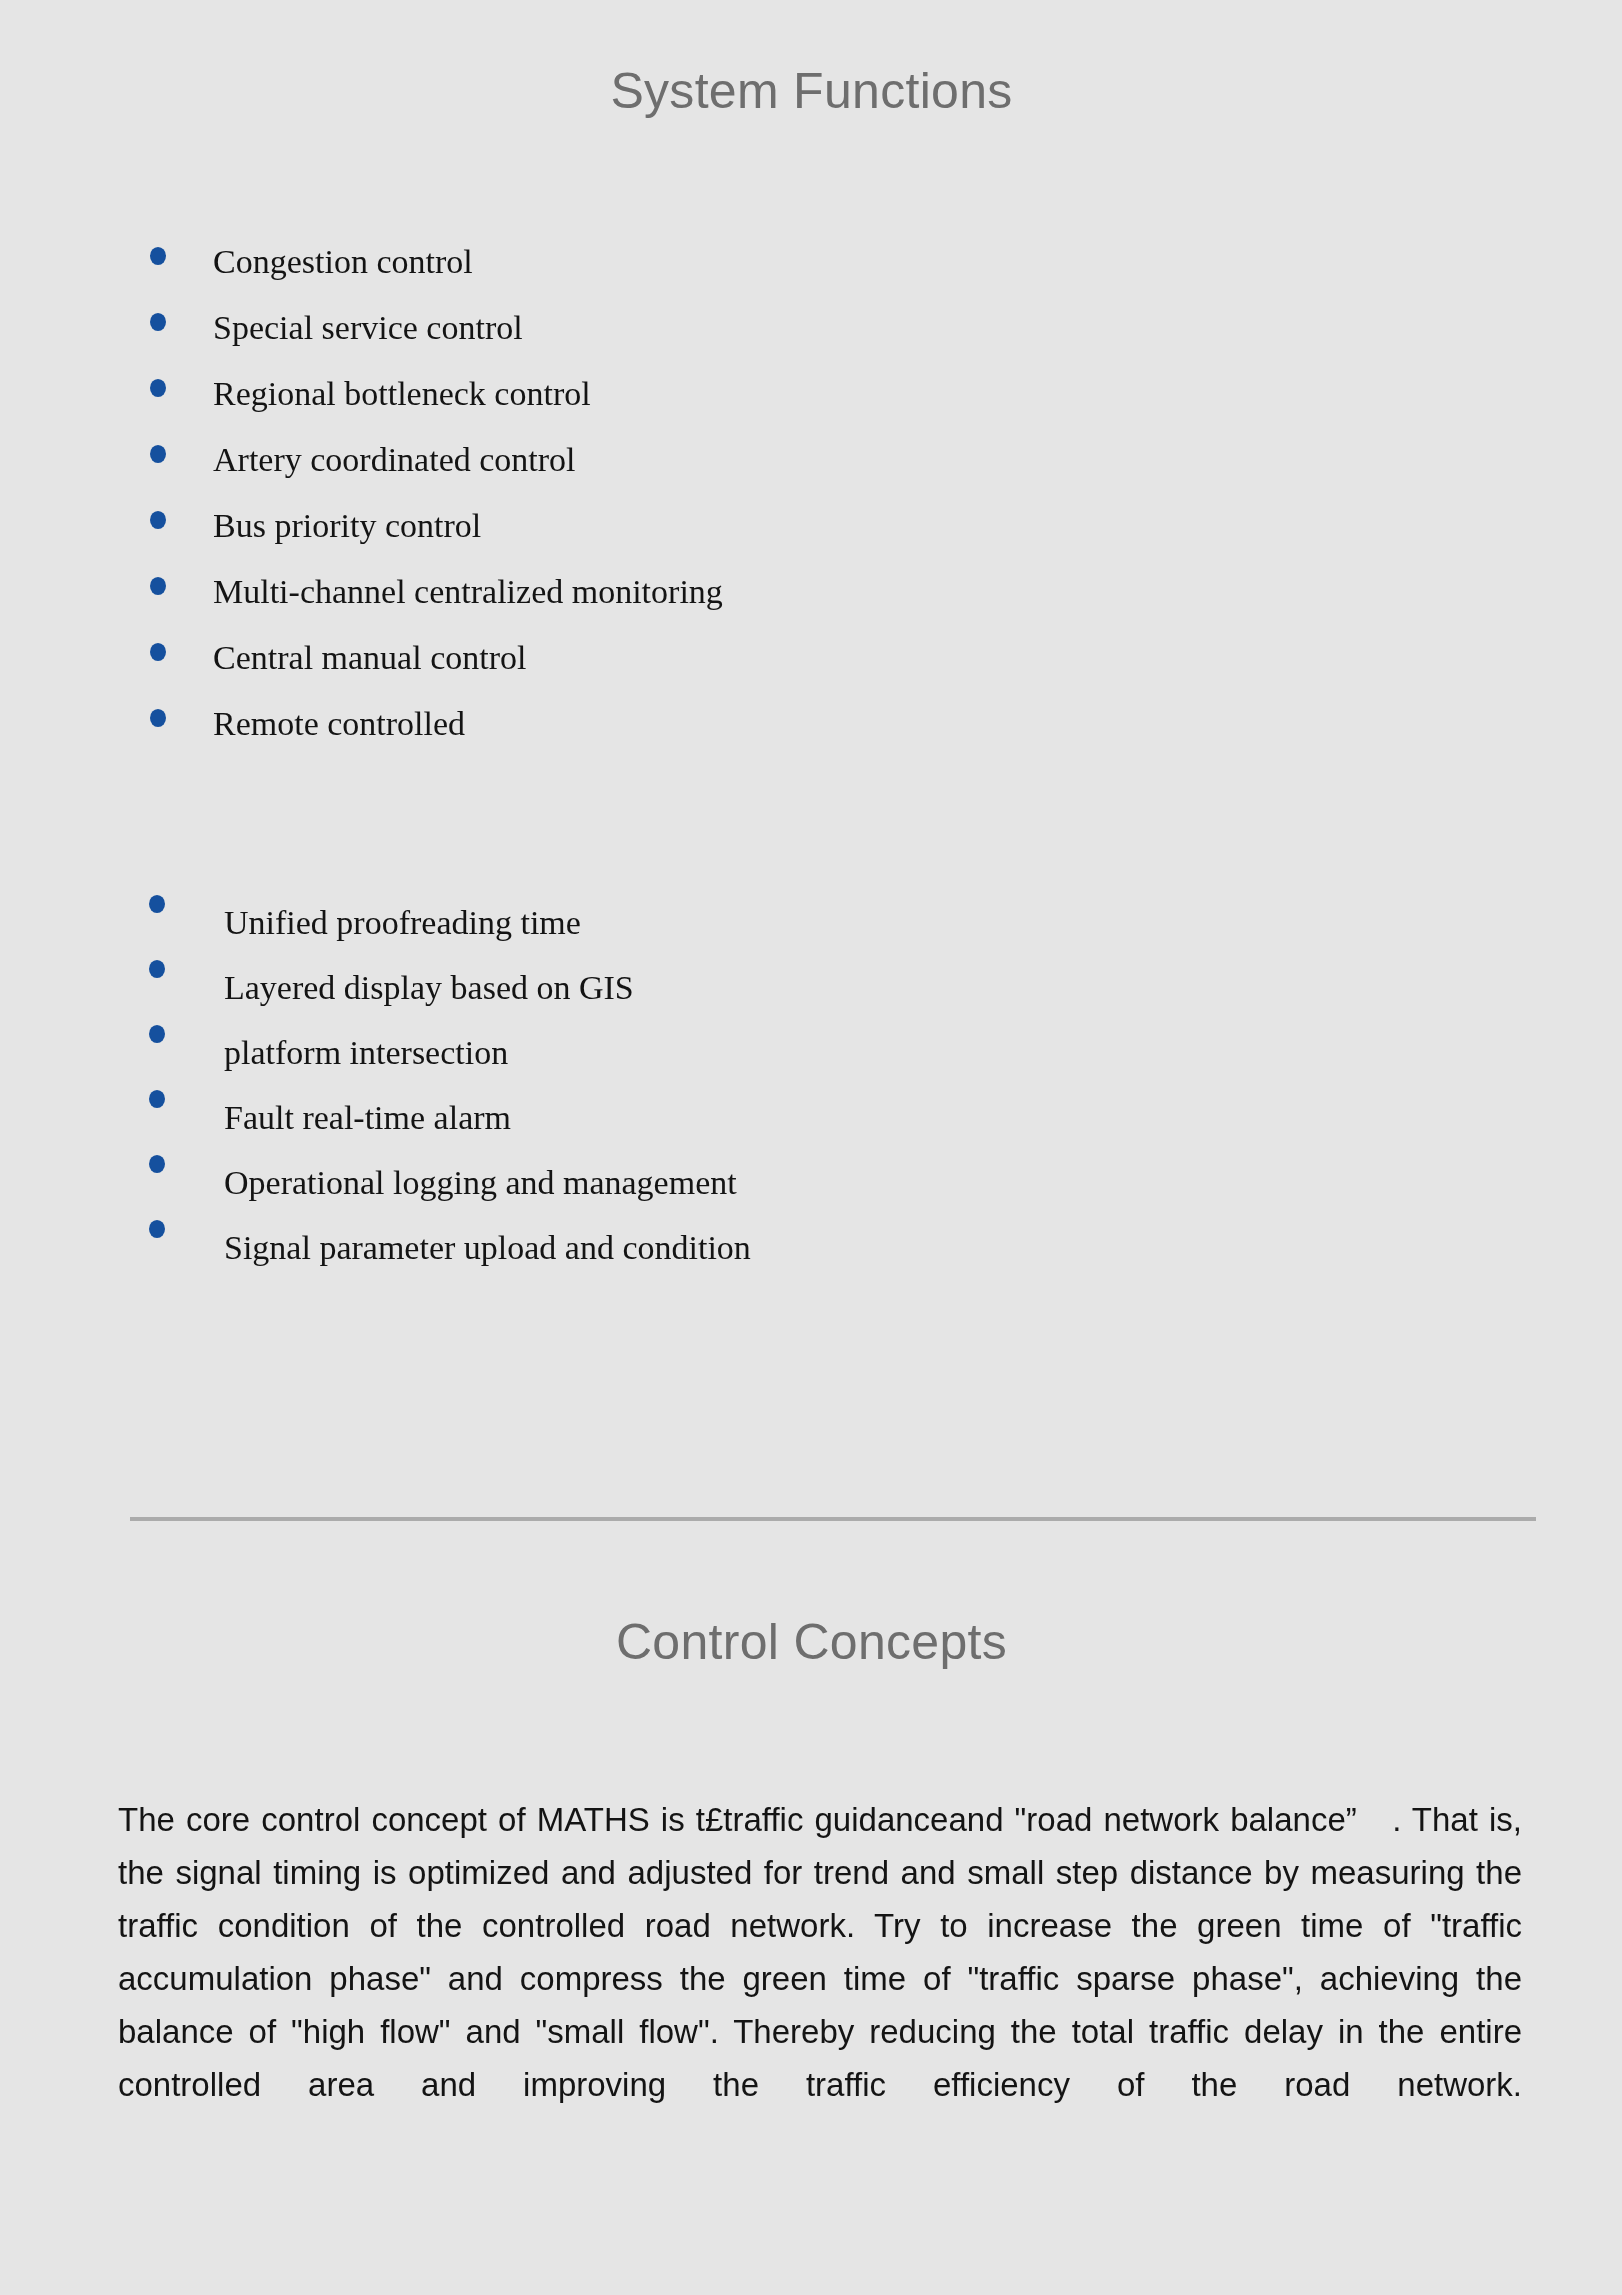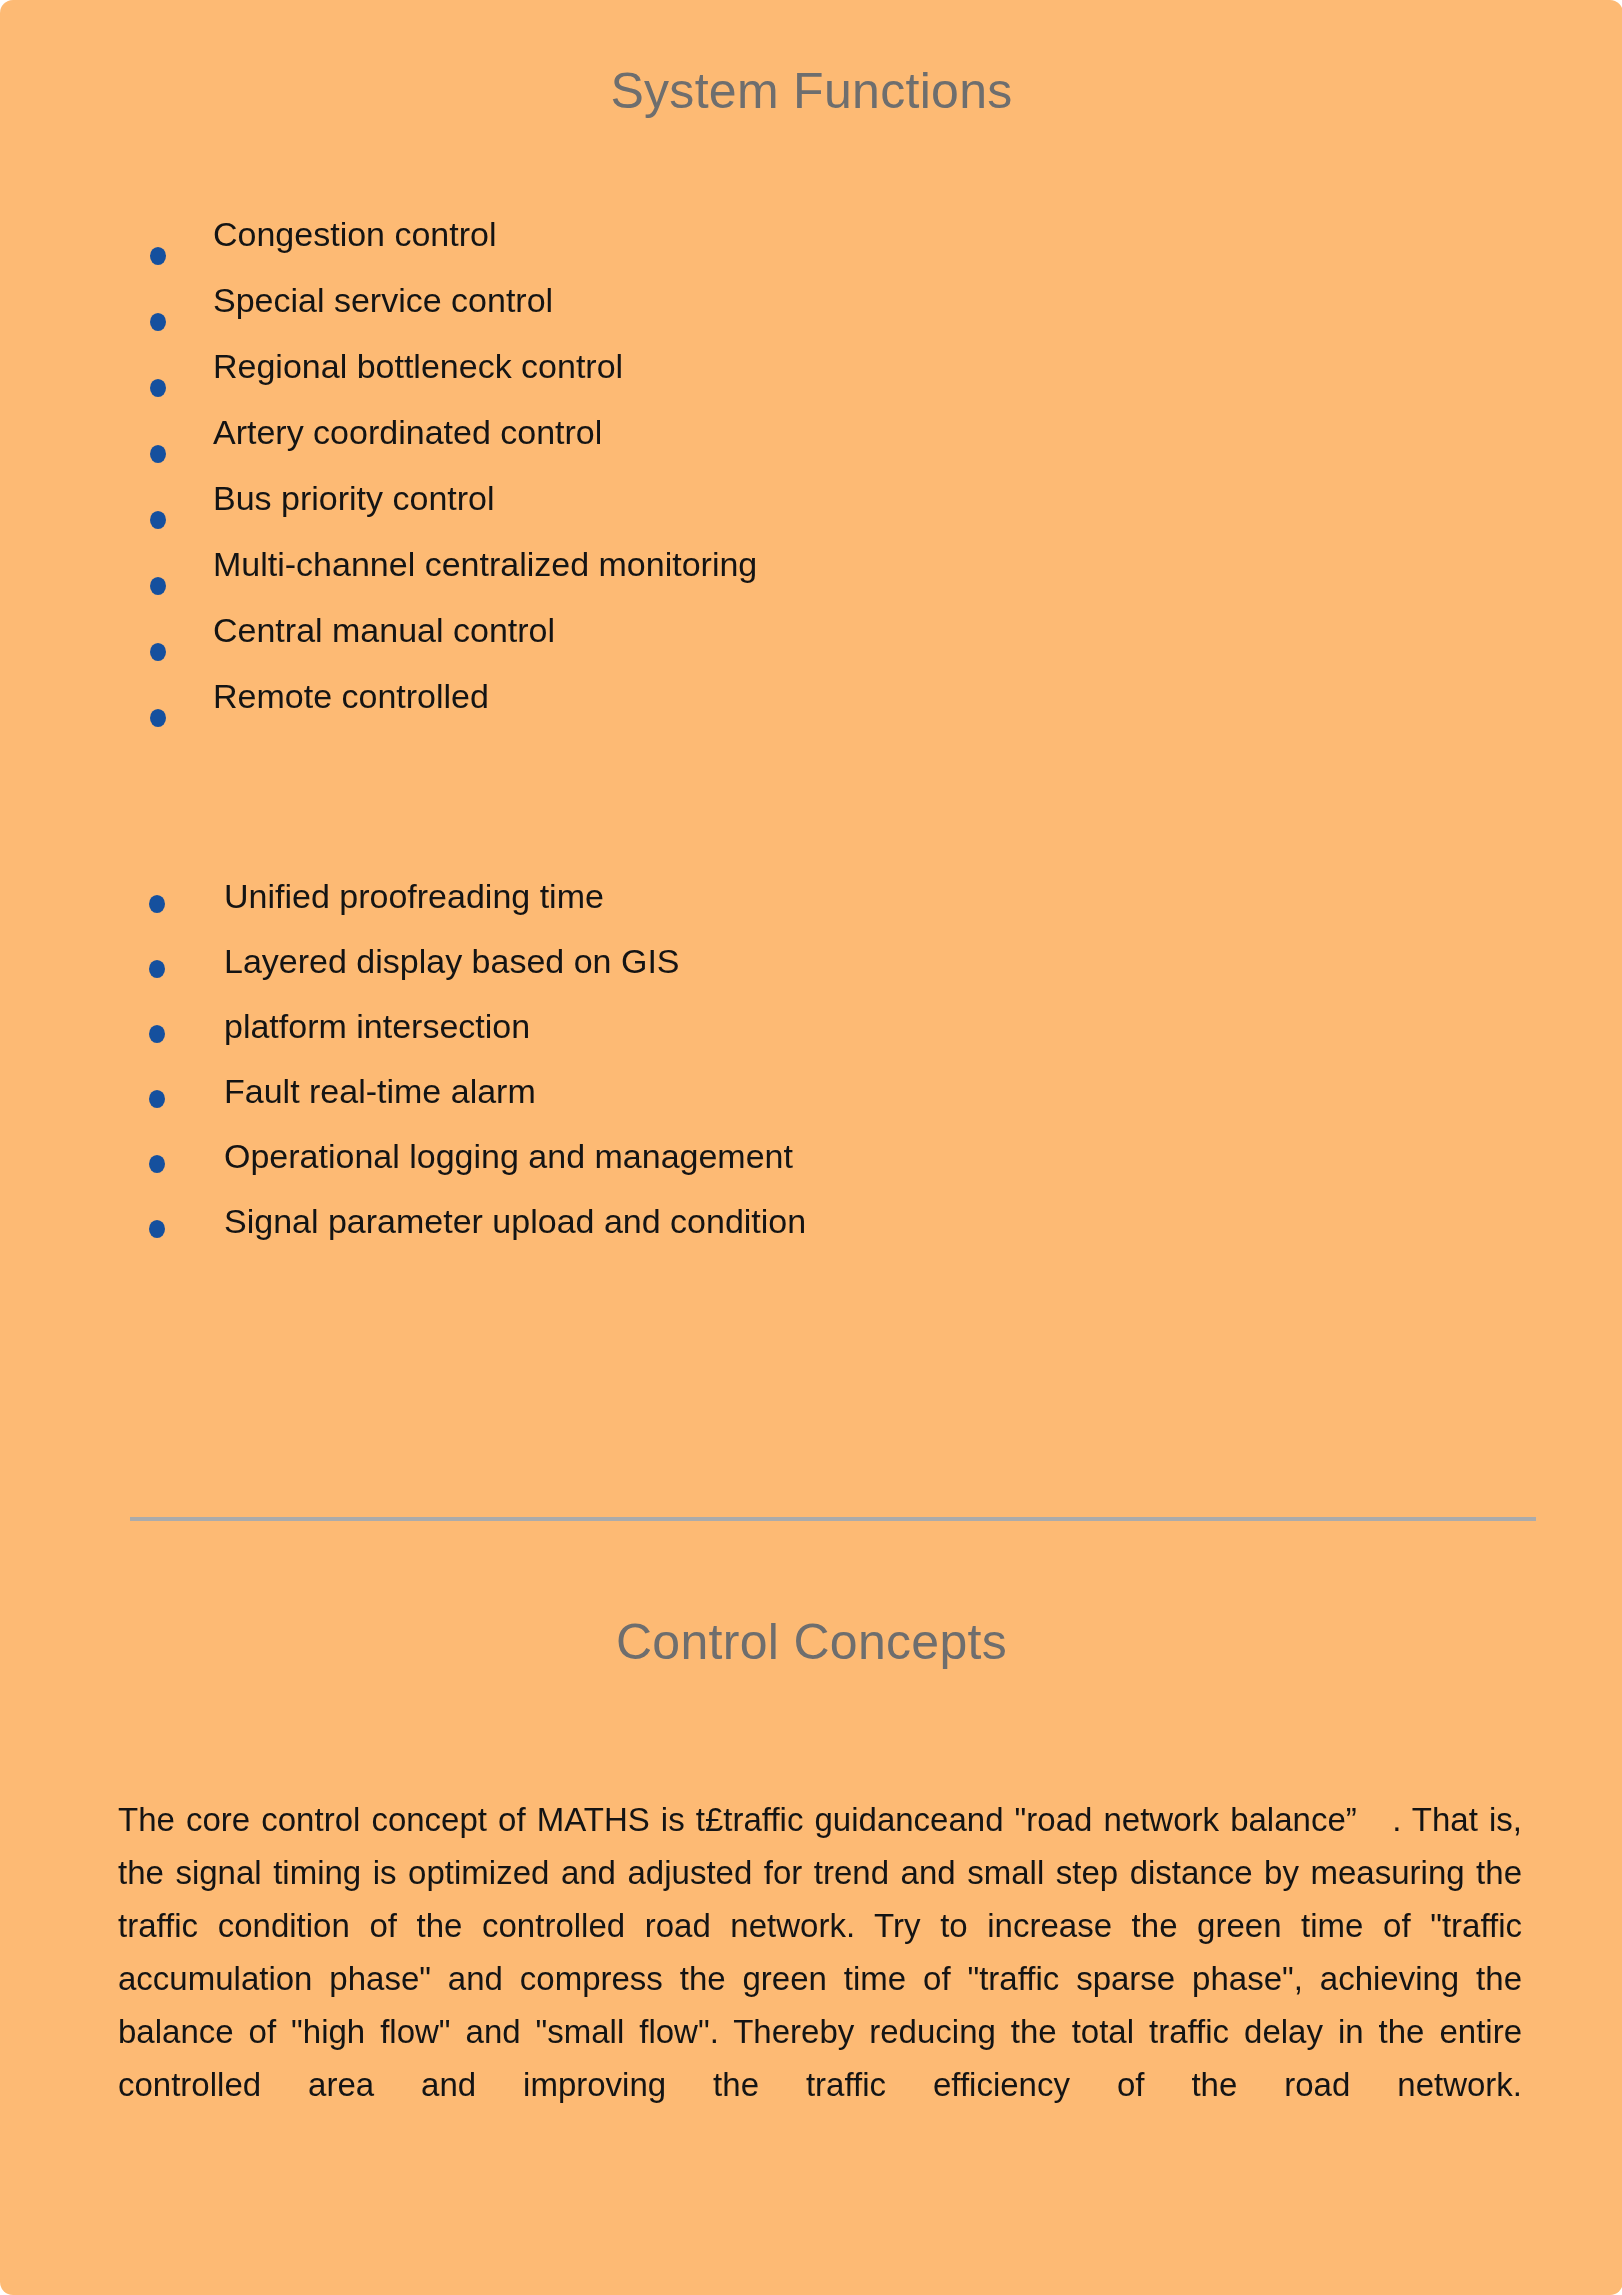--- a/index.html
+++ b/index.html
@@ -1,23 +1,22 @@
 <!DOCTYPE html>
 <html style="font-size:10.5px"><head>
 <meta charset="utf-8">
 <style>
   html,body{margin:0;padding:0;background:#ffffff;}
   .page{
     position:relative;
     width:1623px;
     height:2295px;
-    background:#fdba74;
+    background:#e5e5e5;
     font-family:"Liberation Sans", sans-serif;
     overflow:hidden;
-    border-radius:13px;
   }
   .section-title{
     position:absolute;
     left:0;
     width:100%;
     margin:0;
     text-align:center;
     font-size:50px;
     line-height:50px;
     font-weight:400;
@@ -29,24 +28,25 @@
 
   ul.bullet-group{
     position:absolute;
     margin:0;
     padding:0;
     list-style:none;
   }
   ul.bullet-group li{
     position:relative;
     display:flex;
-    align-items:flex-start;
+    align-items:flex-end;
     white-space:nowrap;
     font-size:34px;
     color:#141414;
+    font-family:Liberation Serif, serif;
   }
   .g1{left:150px;top:215px;}
   .g1 li{height:66px;padding-left:63px;}
   .g2{left:149px;top:877px;}
   .g2 li{height:65px;padding-left:75px;}
   .dot{
     position:absolute;
     left:0;
     width:16.4px;
     height:18.3px;

